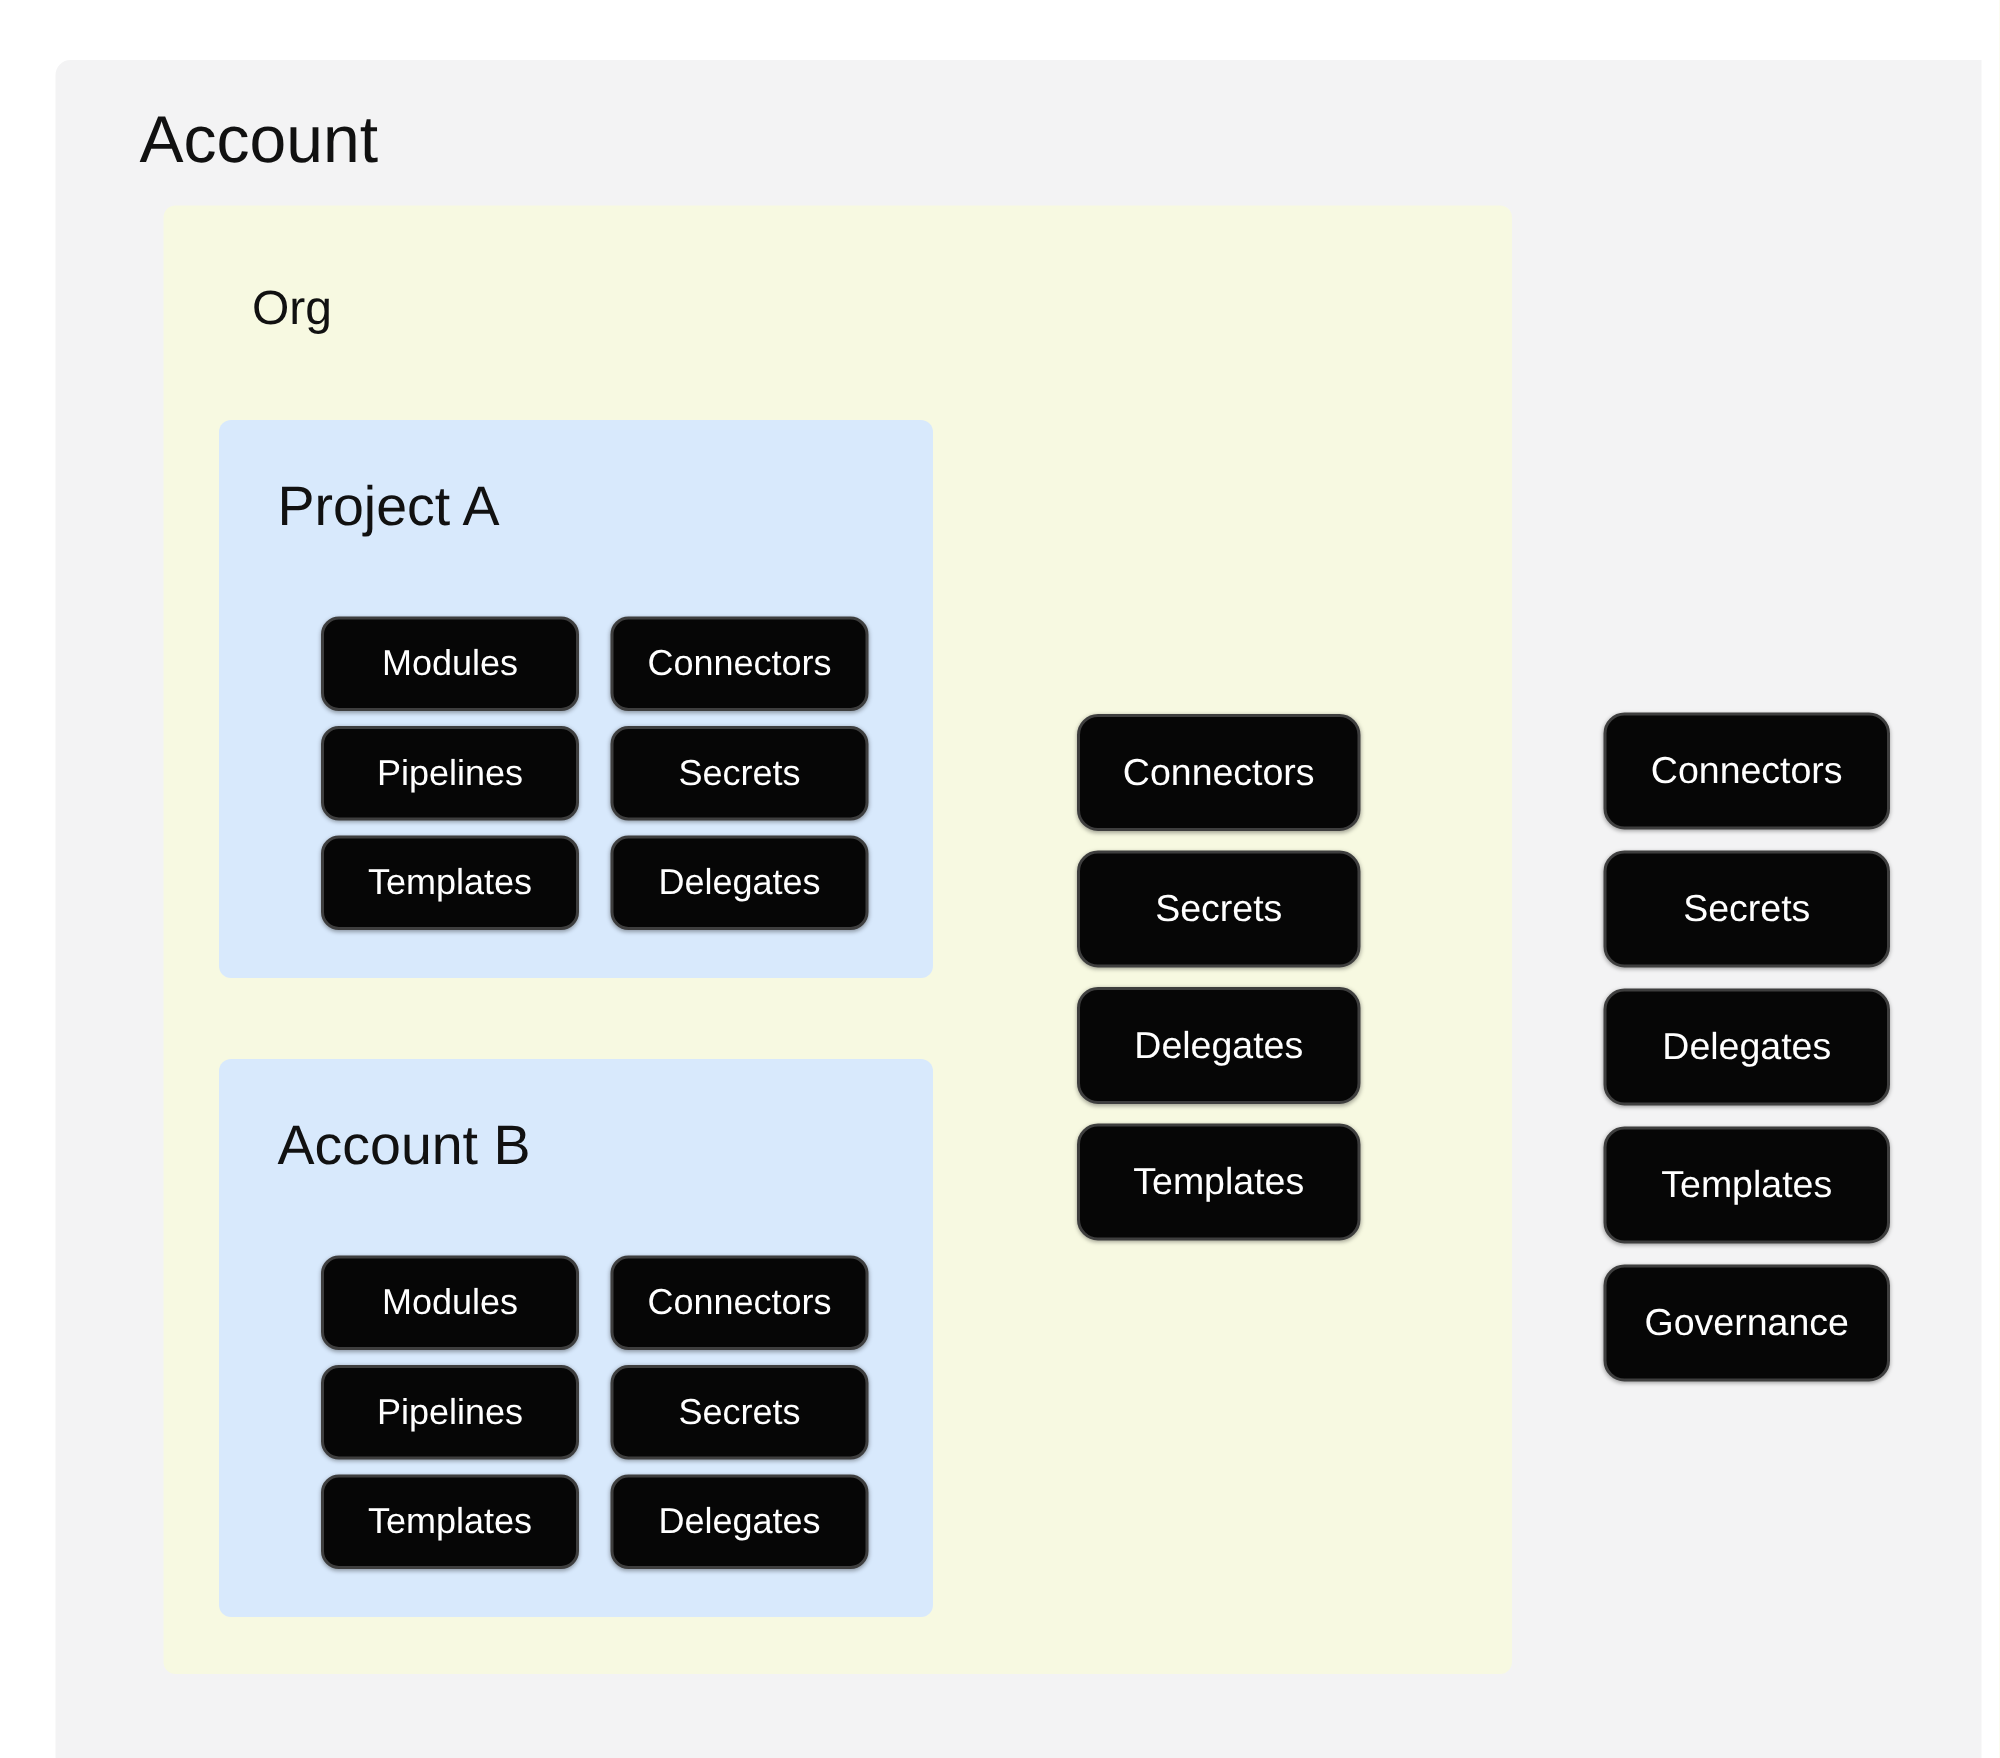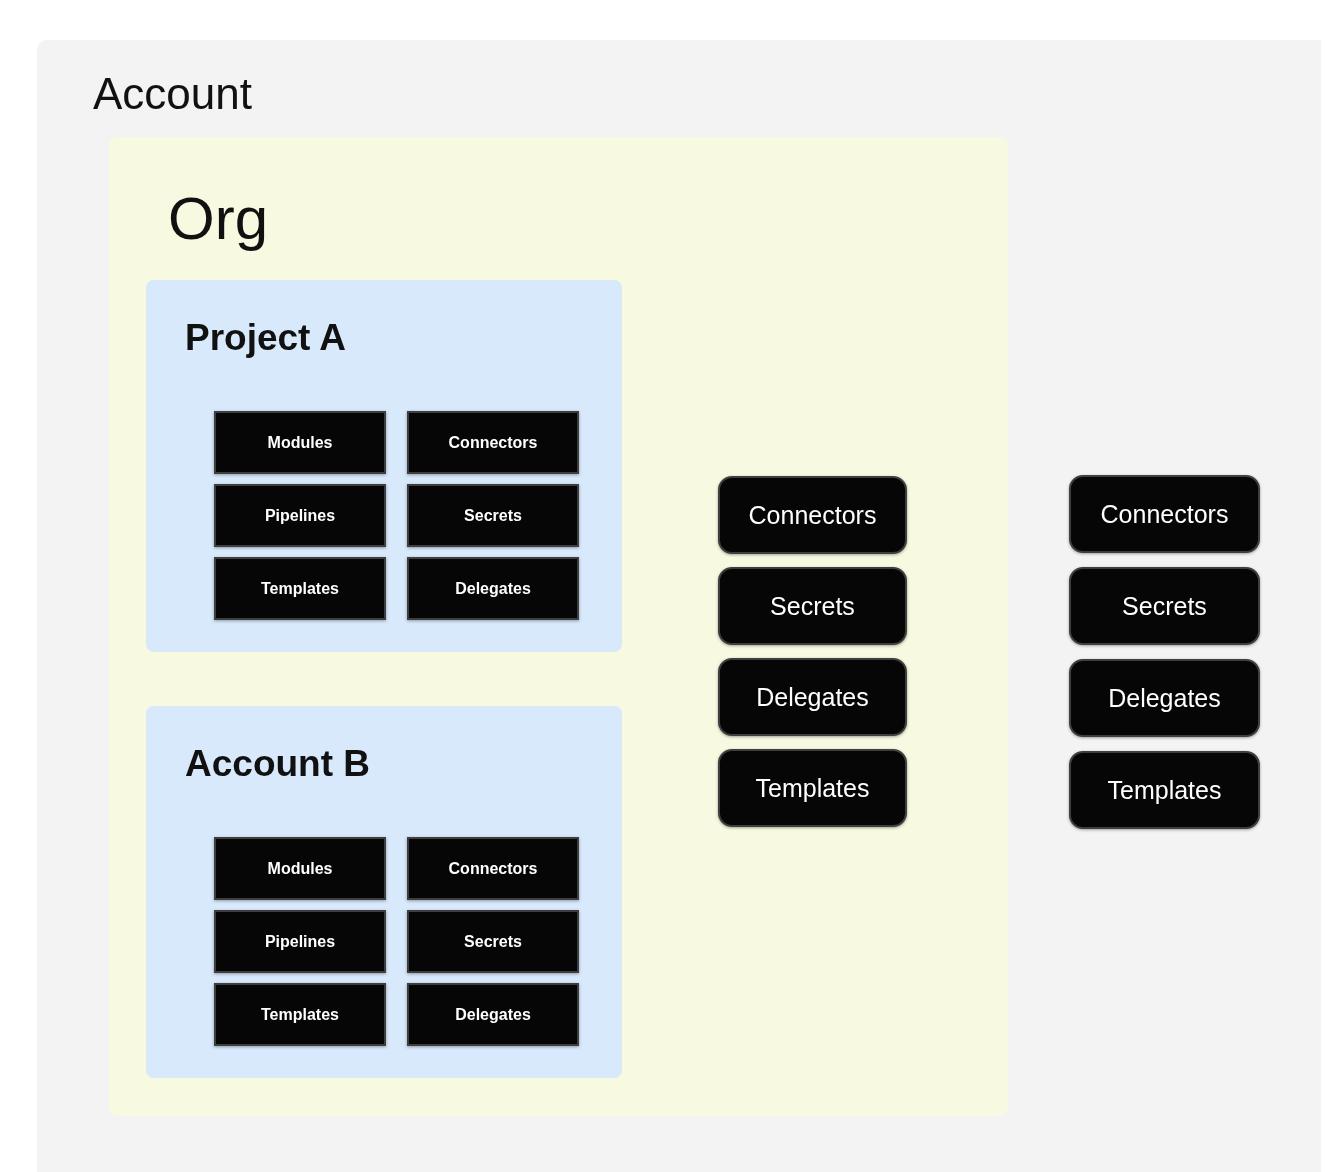--- a/index.html
+++ b/index.html
@@ -37,33 +37,32 @@
     width: 899px; height: 979px;
     background: var(--org-bg);
     border-radius: 8px;
   }
   .project-box {
     position: absolute;
     left: 37px;
     width: 476px; height: 372px;
     background: var(--project-bg);
     border-radius: 8px;
-    font-weight: bold;
   }
   .project-a { top: 143px; }
   .project-b { top: 569px; }
 
   .title {
     position: absolute;
     color: var(--title-text);
     line-height: 1;
     white-space: nowrap;
   }
   .account-title { left: 44px; top: 20px; font-size: 44px; }
-  .org-title     { left: 47px; top: 40px; font-size: 60px; }
+  .org-title     { left: 47px; top: 40px; font-size: 32px; }
   .project-title { left: 27px; top: 27px; font-size: 37px; }
 
   .pill {
     background: var(--pill-bg);
     color: var(--pill-text);
     border: 2.5px solid var(--pill-border);
     display: flex;
     align-items: center;
     justify-content: center;
     box-shadow: 0 1px 3px rgba(0,0,0,0.35);
@@ -73,22 +72,22 @@
     position: absolute;
     left: 56px; top: 119px;
     display: grid;
     grid-template-columns: 172px 172px;
     grid-auto-rows: 63px;
     column-gap: 21px;
     row-gap: 10px;
   }
   .pill-small {
     width: 172px; height: 63px;
-    border-radius: 0;
-    font-size: 16px;
+    border-radius: 12px;
+    font-size: 24px;
   }
   .pill-column {
     position: absolute;
     display: flex;
     flex-direction: column;
   }
   .org-column {
     left: 597px; top: 327px;
     width: 213px;
     gap: 13px;
@@ -144,15 +143,16 @@
         <div class="pill pill-large">Delegates</div>
         <div class="pill pill-large">Templates</div>
       </div>
     </section>
 
     <div class="pill-column account-column">
       <div class="pill pill-large">Connectors</div>
       <div class="pill pill-large">Secrets</div>
       <div class="pill pill-large">Delegates</div>
       <div class="pill pill-large">Templates</div>
+      <div class="pill pill-large">Governance</div>
     </div>
   </section>
 </div>
 
 </body></html>

